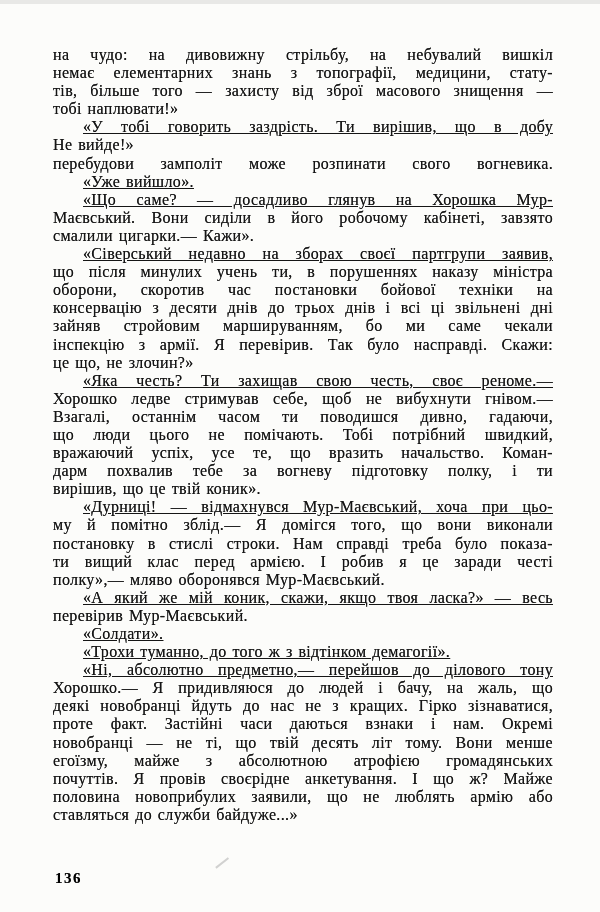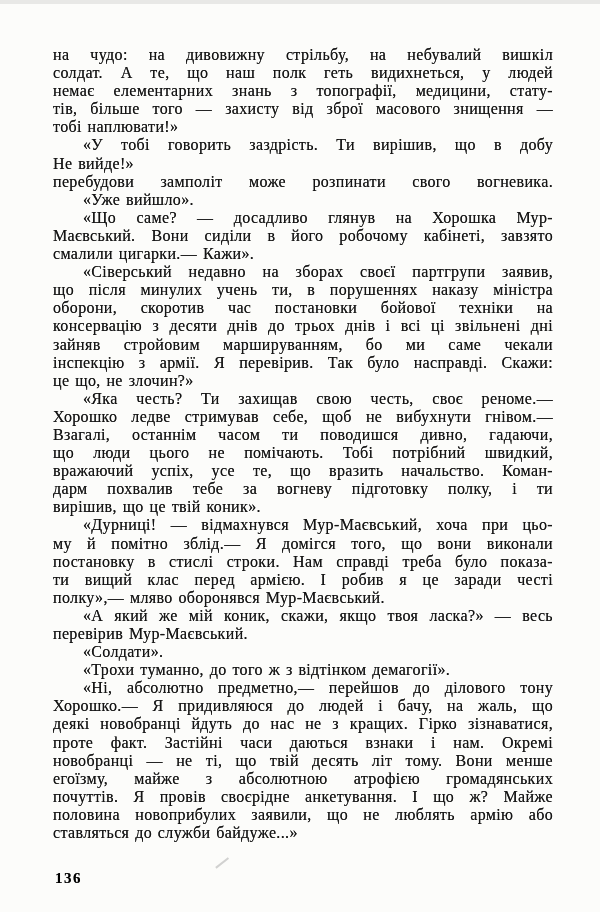--- a/index.html
+++ b/index.html
@@ -37,20 +37,21 @@
     text-align-last: justify;
     white-space: normal;
     overflow: hidden;
     text-shadow: 0 0 0.5px rgba(20,20,20,0.75);
   }
   .line.end {
     text-align-last: left;
   }
   .line.indent {
     text-indent: 30px;
+    text-decoration: underline;
   }
   .page-number {
     position: absolute;
     left: 55px;
     top: 866px;
     font-size: 15px;
     letter-spacing: 1.5px;
     font-weight: bold;
     color: #000000;
     text-shadow: 0 0 0.5px rgba(20,20,20,0.6);
@@ -65,21 +66,20 @@
     transform: rotate(-38deg);
   }
 </style>
 </head>
 <body>
 
 <div class="page">
   <div class="text-block" id="text-block">
       <div class="para">
         <div class="line">на чудо: на дивовижну стрільбу, на небувалий вишкіл</div>
-        <div class="line">солдат. А те, що наш полк геть видихнеться, у людей</div>
         <div class="line">немає елементарних знань з топографії, медицини, стату-</div>
         <div class="line">тів, більше того — захисту від зброї масового знищення —</div>
         <div class="line end">тобі наплювати!»</div>
       </div>
       <div class="para">
         <div class="line indent">«У тобі говорить  заздрість. Ти вирішив, що в добу</div>
         <div class="line end">Не вийде!»</div>
         <div class="line">перебудови замполіт може розпинати свого вогневика.</div>
       </div>
       <div class="para">

